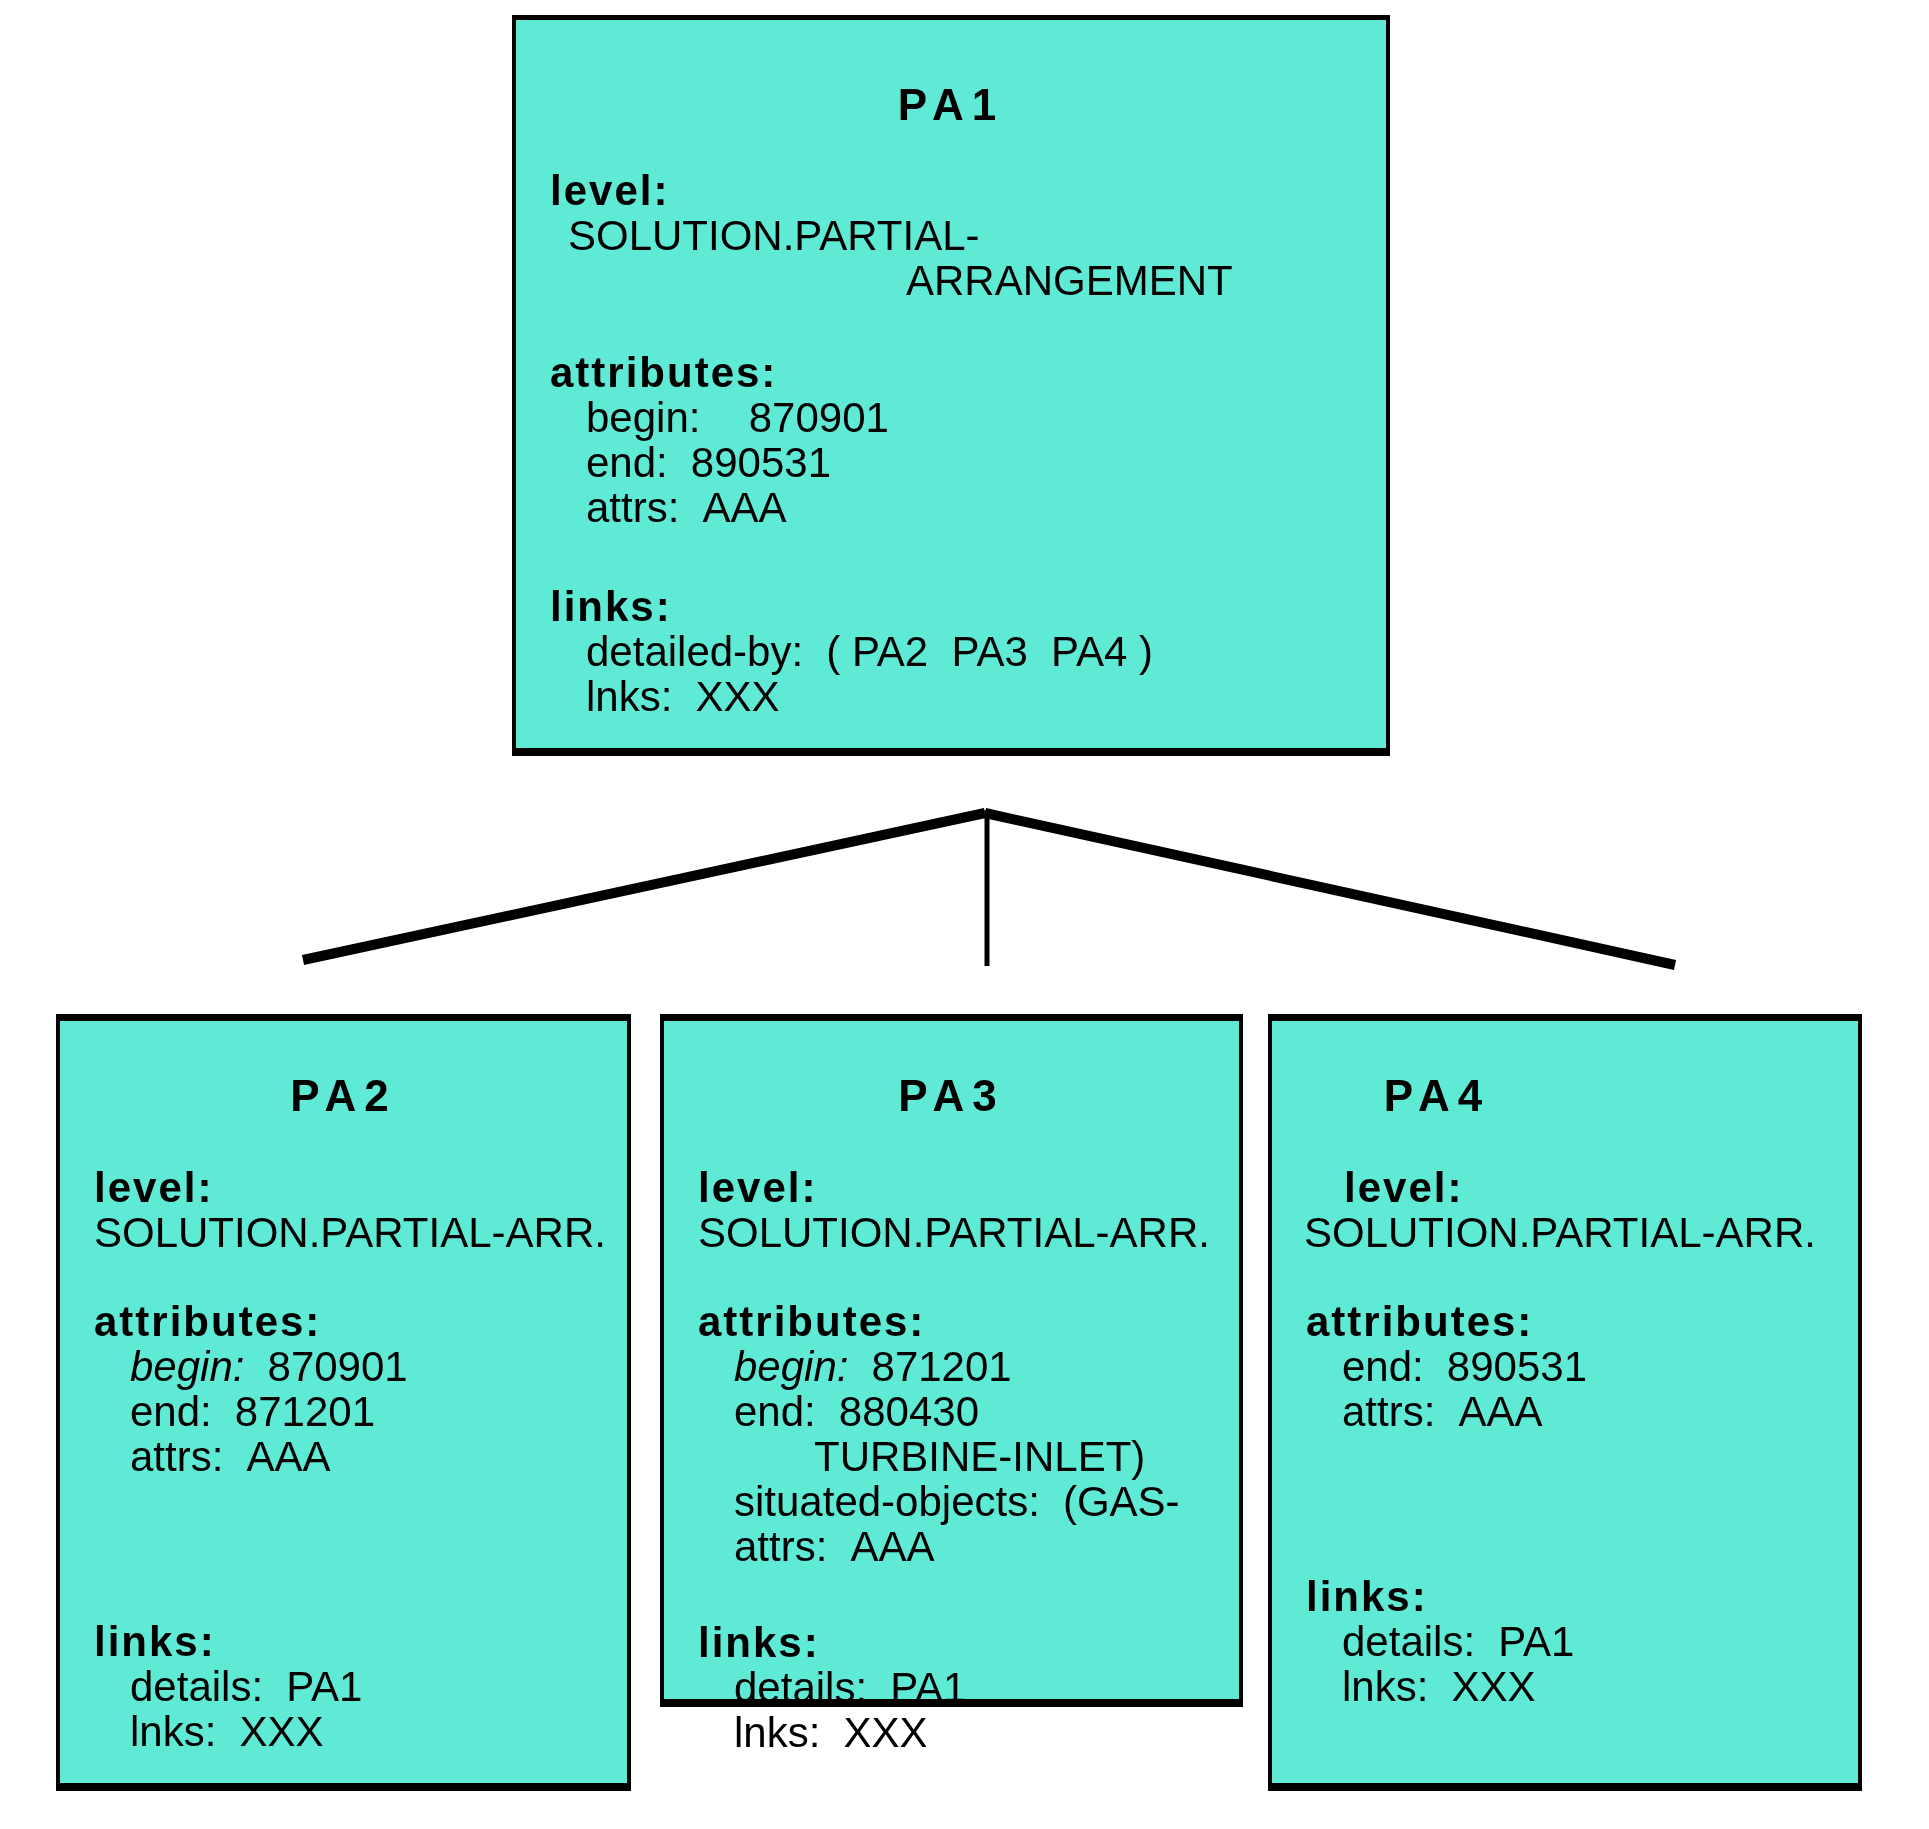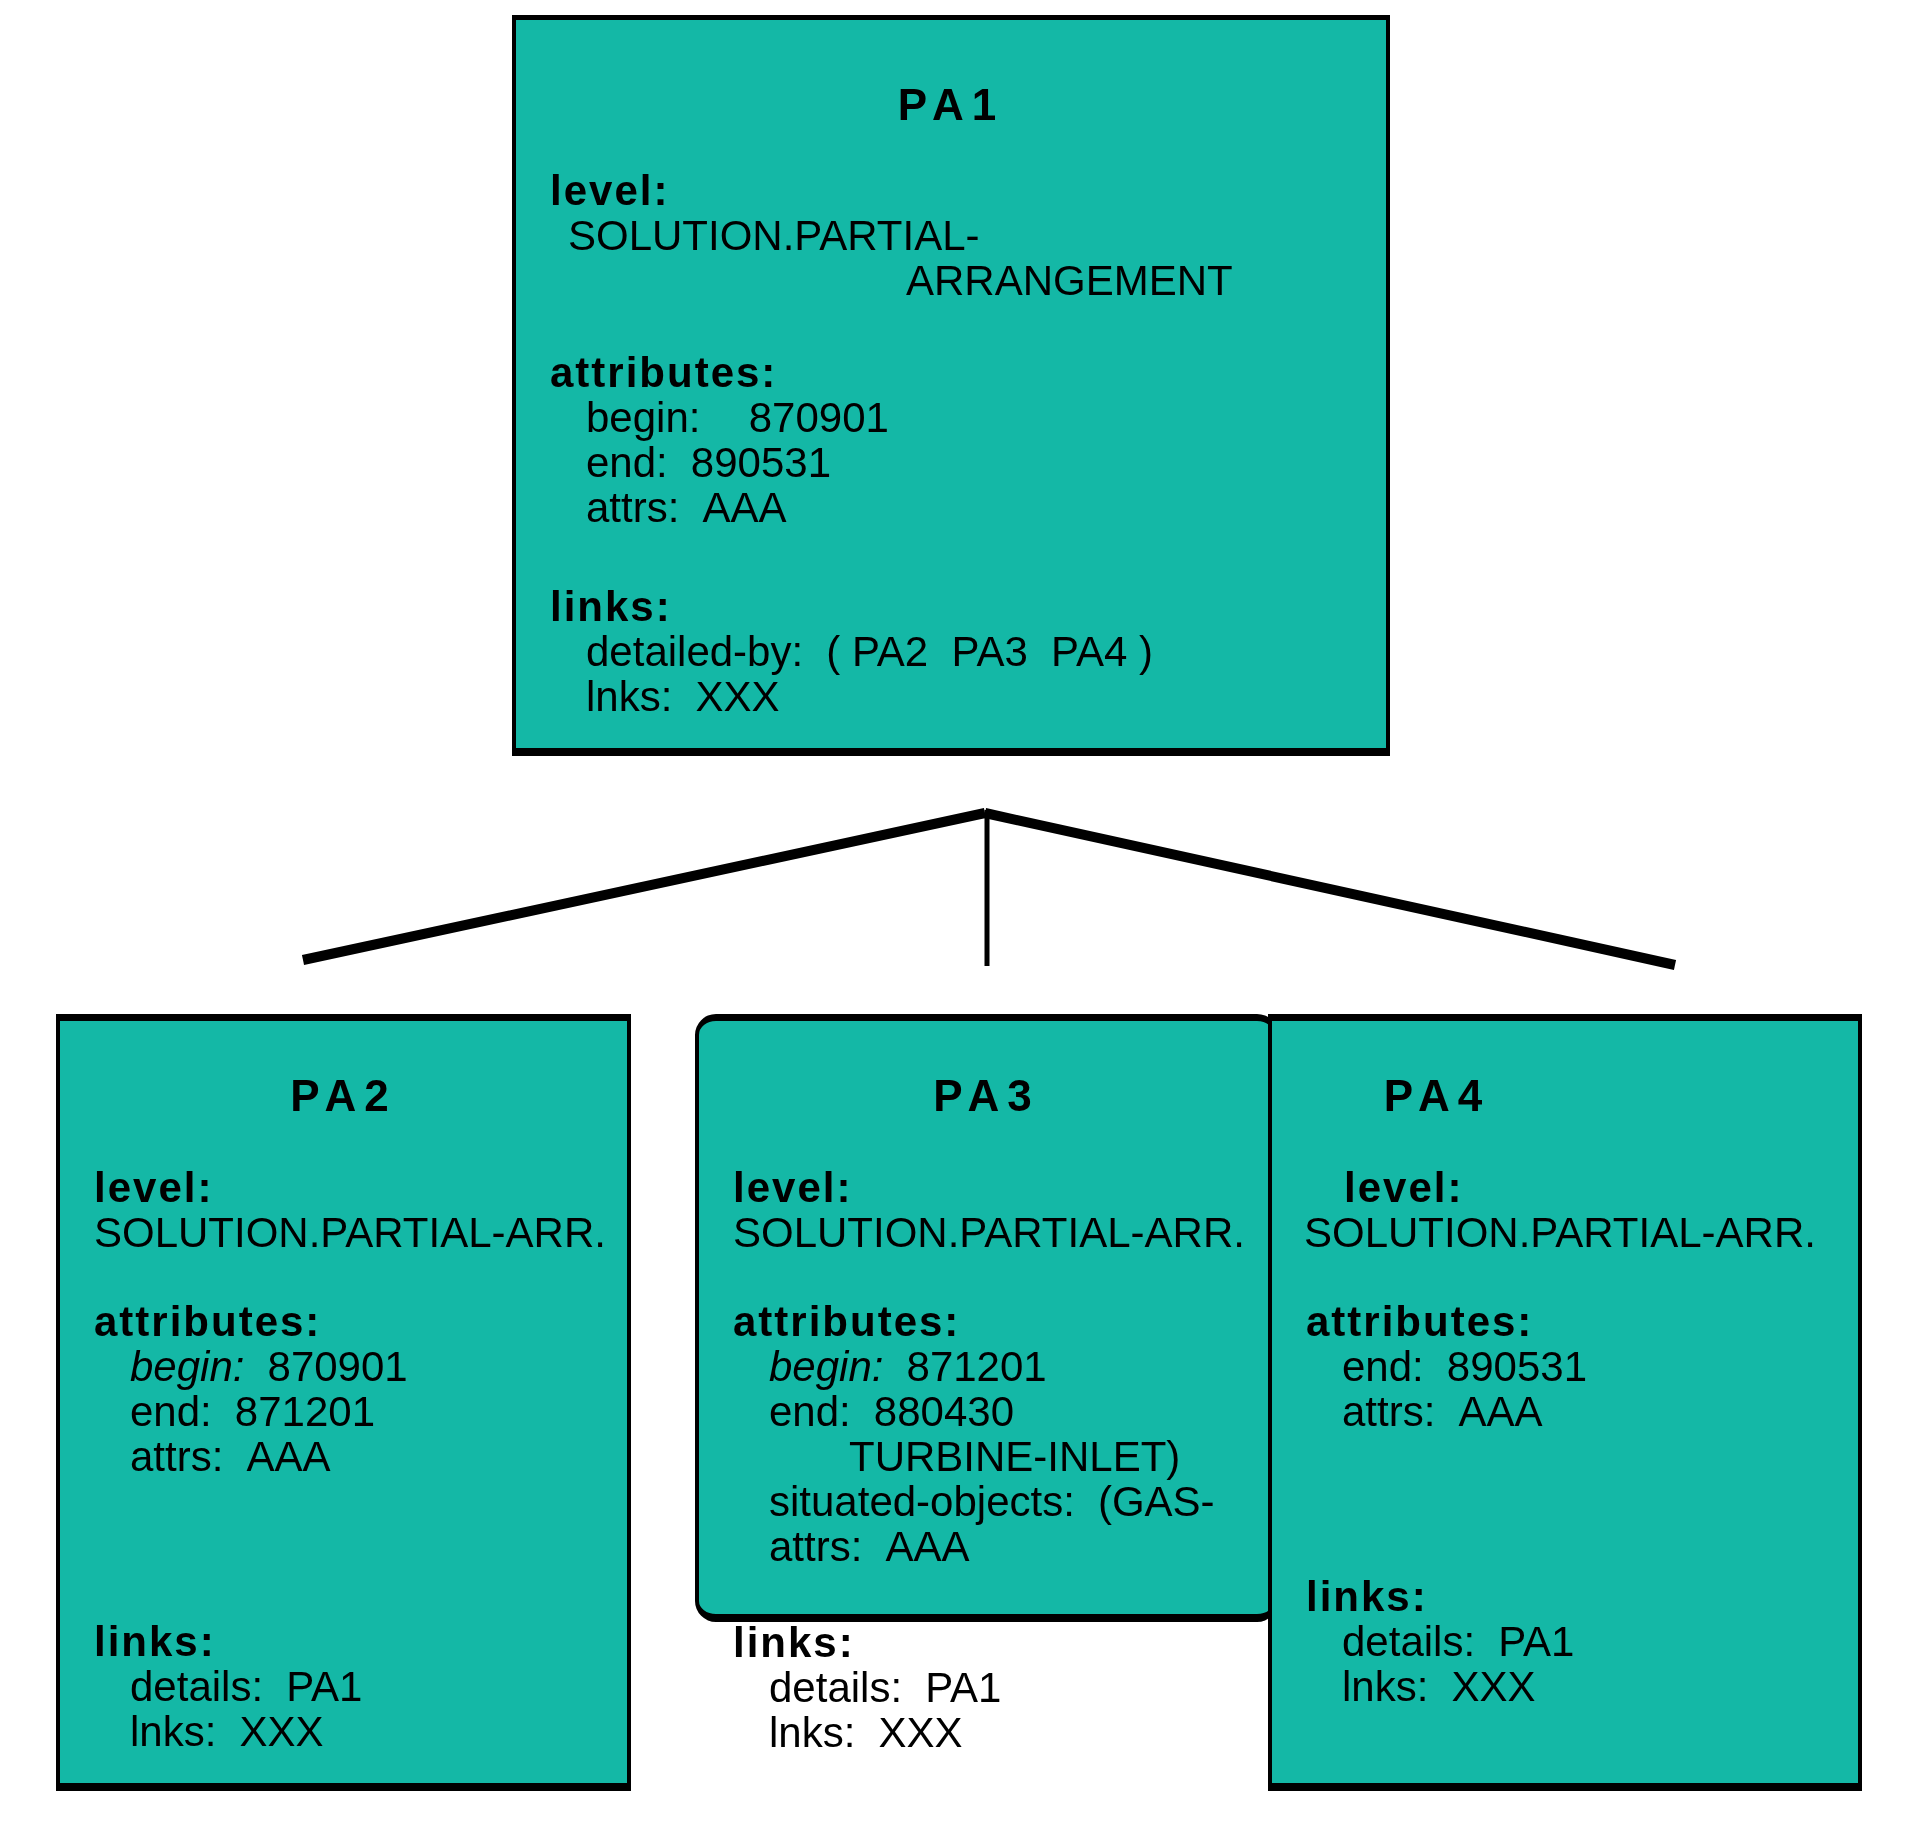--- a/index.html
+++ b/index.html
@@ -15,25 +15,25 @@
   .connector {
     position: absolute;
     left: 0; top: 0;
     width: 1929px; height: 1829px;
     pointer-events: none;
   }
   .box {
     position: absolute;
     box-sizing: border-box;
     border: 6px solid #000000;
-    background: #14b8a6;
+    background: #5eead4;
   }
   .box--pa1 { left: 512px; top: 15px;  width: 878px; height: 741px; border-width: 5px 4px 8px 4px; }
   .box--pa2 { left: 56px;  top: 1014px; width: 575px; height: 777px; border-width: 7px 4px 8px 4px; }
-  .box--pa3 { left: 695px; top: 1014px; width: 583px; height: 608px; border-width: 7px 4px 8px 4px; border-radius: 21px; }
+  .box--pa3 { left: 660px; top: 1014px; width: 583px; height: 693px; border-width: 7px 4px 8px 4px; }
   .box--pa4 { left: 1268px; top: 1014px; width: 594px; height: 777px; border-width: 7px 4px 8px 4px; }
 
   .box-title {
     font-weight: bold;
     font-size: 44px;
     line-height: 45px;
     letter-spacing: 8px;
     text-align: center;
   }
   .box--pa1 .box-title { margin-top: 62px; }

